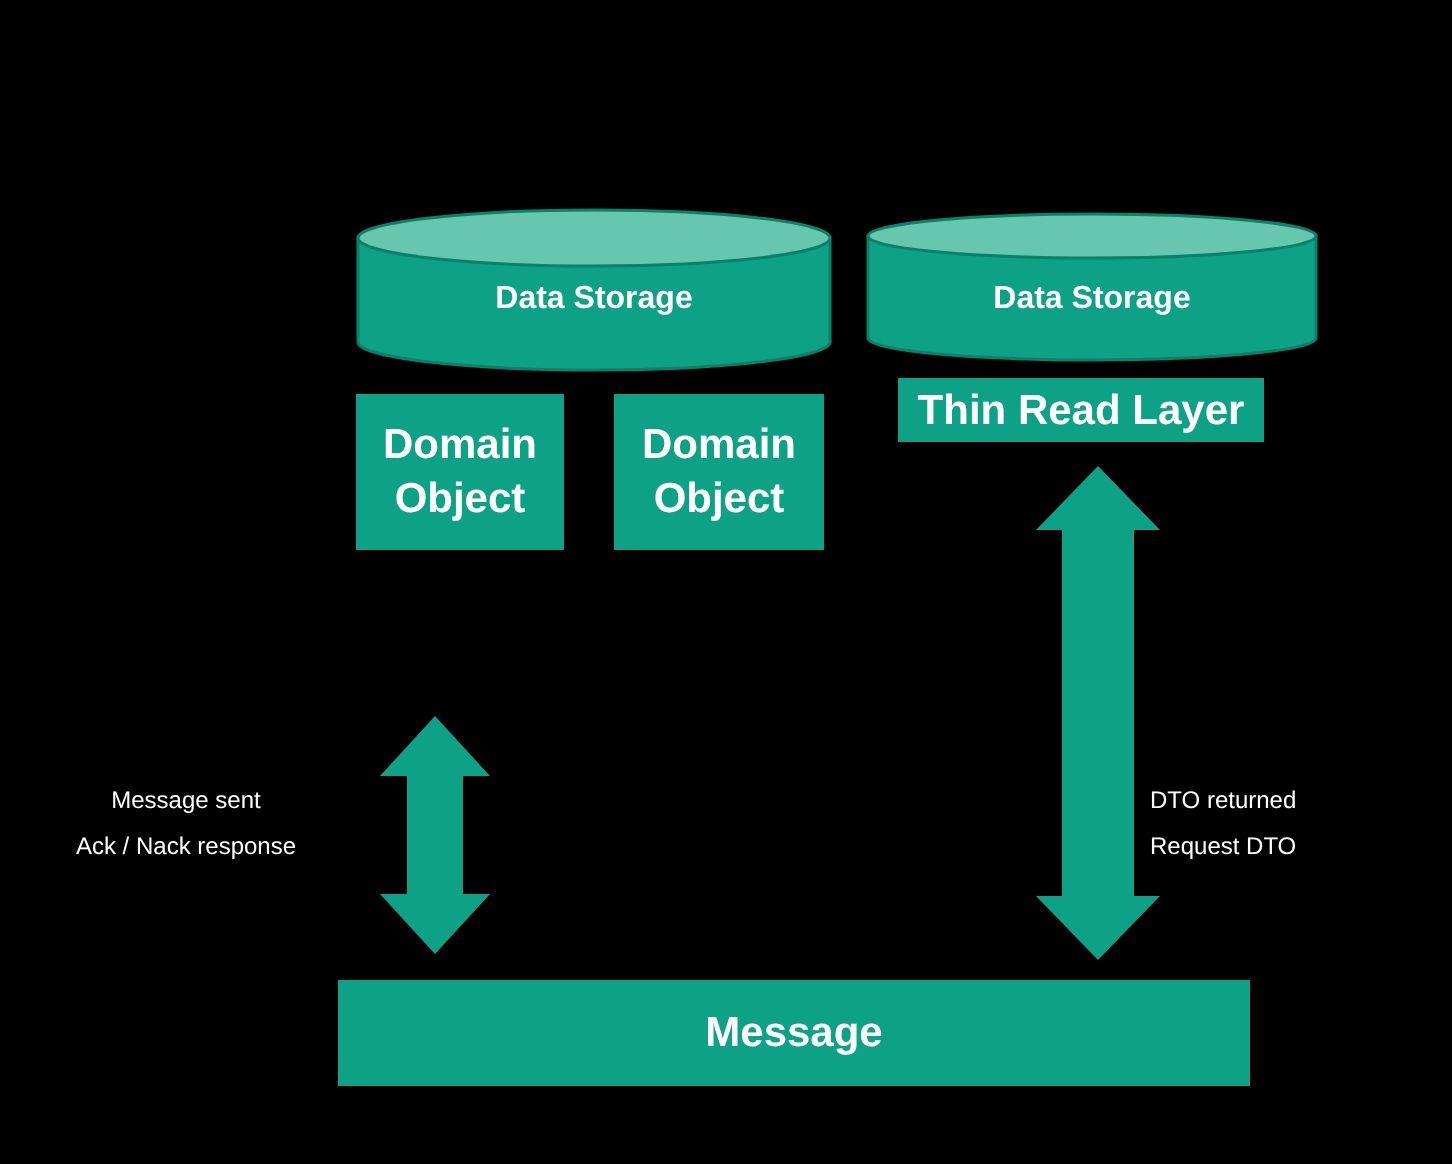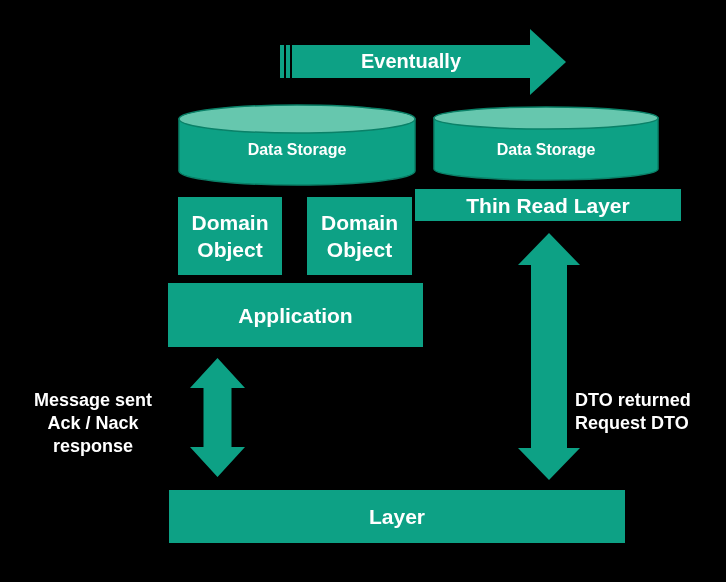--- a/index.html
+++ b/index.html
@@ -50,64 +50,54 @@
     position: absolute;
     left: 0; right: 0;
     color: var(--text);
     font-weight: 700;
     font-size: 16px;
     text-align: center;
   }
   .side-label {
     position: absolute;
     color: var(--text);
-    font-weight: 700;
-    font-size: 18px;
+    font-weight: 400;
+    font-size: 12px;
     line-height: 23px;
   }
   .side-label.centered { text-align: center; }
   .side-label.lefted { text-align: left; }
 </style>
 </head>
 <body>
 
 <div class="canvas">
 
-  <div class="abs" style="left:280px; top:29px; width:286px; height:66px;">
-    <svg width="286" height="66" viewBox="0 0 286 66">
-      <rect class="fill-accent" x="0" y="16" width="4" height="33"></rect>
-      <rect class="fill-accent" x="6" y="16" width="4" height="33"></rect>
-      <rect class="fill-accent" x="12" y="16" width="238" height="33"></rect>
-      <polygon class="fill-accent" points="250,0 286,33 250,66"></polygon>
-    </svg>
-    <div class="arrow-label" style="left:12px; top:16px; width:238px; height:33px;">Eventually</div>
-  </div>
 
   <div class="abs" style="left:178px; top:104px; width:238px; height:82px;">
     <svg width="238" height="82" viewBox="0 0 238 82">
       <path class="fill-accent stroke-outline" d="M1,15 L1,67 A118,14 0 0,0 237,67 L237,15 Z"></path>
       <ellipse class="fill-light stroke-outline" cx="119" cy="15" rx="118" ry="14"></ellipse>
     </svg>
     <div class="cyl-label" style="top:26px; height:40px; line-height:40px;">Data Storage</div>
   </div>
 
   <div class="abs" style="left:433px; top:106px; width:226px; height:75px;">
     <svg width="226" height="75" viewBox="0 0 226 75">
       <path class="fill-accent stroke-outline" d="M1,12 L1,63 A112,11 0 0,0 225,63 L225,12 Z"></path>
       <ellipse class="fill-light stroke-outline" cx="113" cy="12" rx="112" ry="11"></ellipse>
     </svg>
     <div class="cyl-label" style="top:24px; height:40px; line-height:40px;">Data Storage</div>
   </div>
 
-  <div class="box" style="left:415px; top:189px; width:266px; height:32px;">Thin Read Layer</div>
+  <div class="box" style="left:449px; top:189px; width:183px; height:32px;">Thin Read Layer</div>
 
   <div class="box" style="left:178px; top:197px; width:104px; height:78px;">Domain Object</div>
   <div class="box" style="left:307px; top:197px; width:105px; height:78px;">Domain Object</div>
 
-  <div class="box" style="left:168px; top:283px; width:255px; height:64px;">Application</div>
 
   <div class="abs" style="left:190px; top:358px; width:55px; height:119px;">
     <svg width="55" height="119" viewBox="0 0 55 119">
       <polygon class="fill-accent" points="27.5,0 55,30 41.5,30 41.5,89 55,89 27.5,119 0,89 13.5,89 13.5,30 0,30"></polygon>
     </svg>
   </div>
 
   <div class="abs" style="left:518px; top:233px; width:62px; height:247px;">
     <svg width="62" height="247" viewBox="0 0 62 247">
       <polygon class="fill-accent" points="31,0 62,32 49,32 49,215 62,215 31,247 0,215 13,215 13,32 0,32"></polygon>
@@ -117,15 +107,15 @@
   <div class="side-label centered" style="left:7px; top:389px; width:172px;">
     <div>Message sent</div>
     <div>Ack / Nack response</div>
   </div>
 
   <div class="side-label lefted" style="left:575px; top:389px; width:140px;">
     <div>DTO returned</div>
     <div>Request DTO</div>
   </div>
 
-  <div class="box" style="left:169px; top:490px; width:456px; height:53px;">Layer</div>
+  <div class="box" style="left:169px; top:490px; width:456px; height:53px;">Message</div>
 
 </div>
 
 </body></html>

